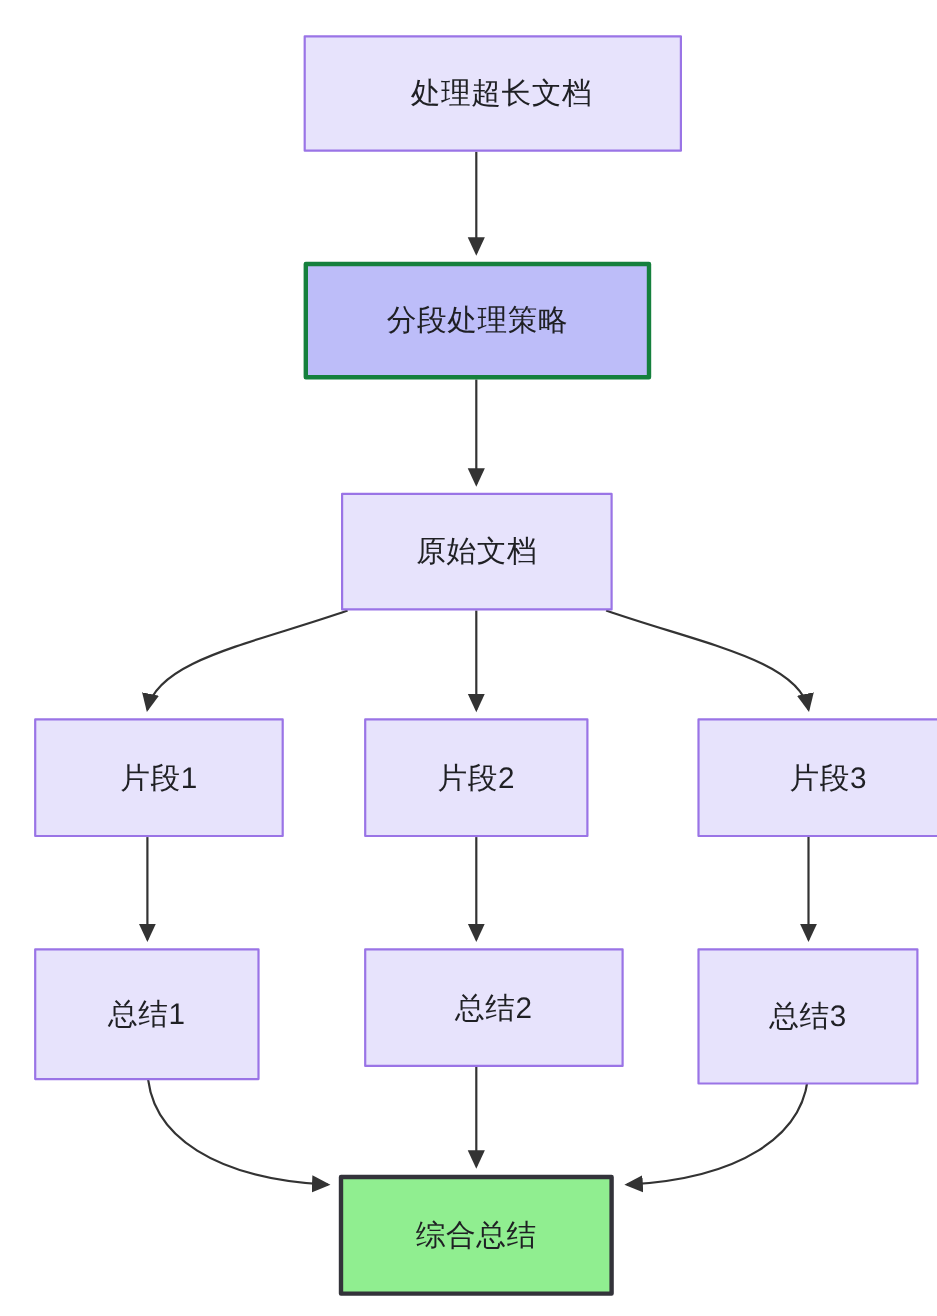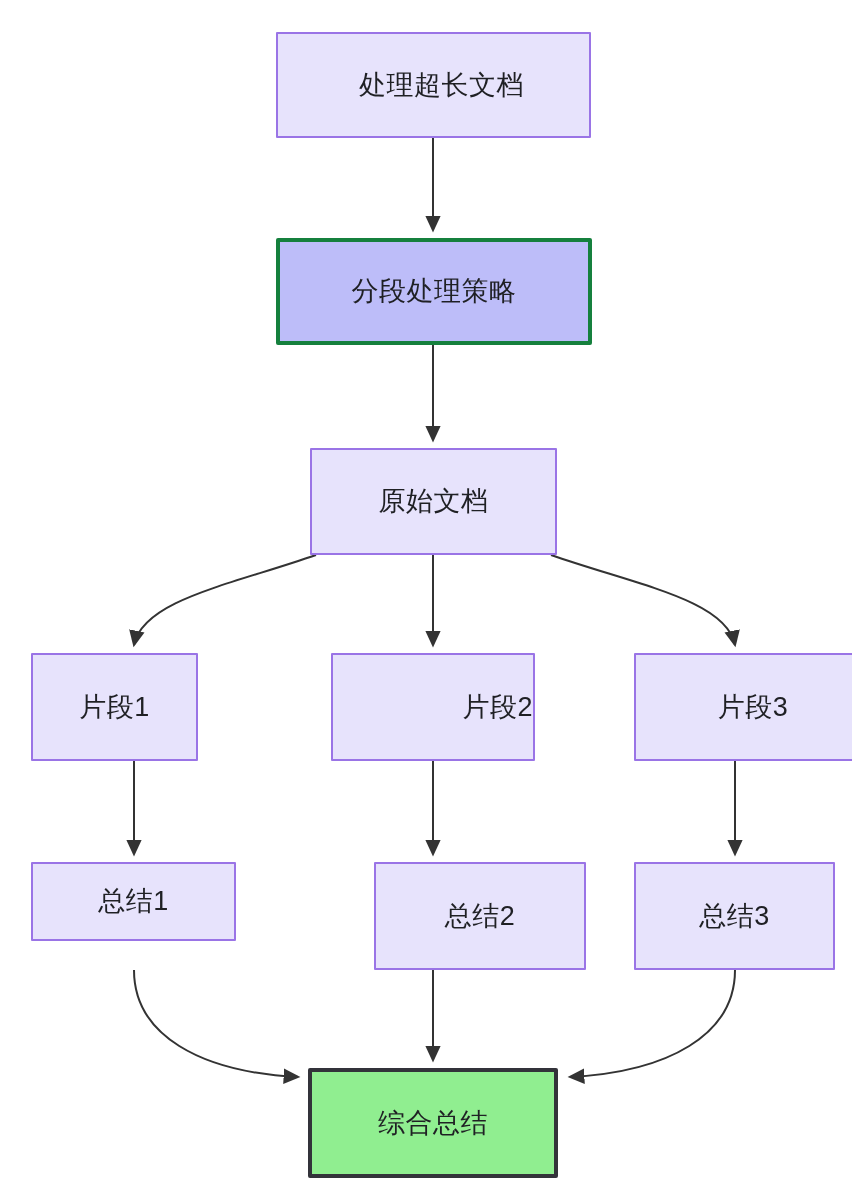--- a/index.html
+++ b/index.html
@@ -87,53 +87,53 @@
 
     <path d="M 735 761 L 735 854" fill="none" stroke="#333333" stroke-width="2" marker-end="url(#arrowhead)"></path>
 
     <path d="M 134 970 C 134 1035, 200 1072, 298 1077" fill="none" stroke="#333333" stroke-width="2" marker-end="url(#arrowhead)"></path>
 
     <path d="M 433 970 L 433 1060" fill="none" stroke="#333333" stroke-width="2" marker-end="url(#arrowhead)"></path>
 
     <path d="M 735 970 C 735 1035, 668 1072, 570 1077" fill="none" stroke="#333333" stroke-width="2" marker-end="url(#arrowhead)"></path>
   </svg>
 
-  <div class="node normal" style="left:276px; top:32px; width:315px; height:106px;padding-left:16px;">
+  <div class="node normal" style="left:276px; top:32px; width:344px; height:106px;padding-left:16px;">
     <span class="node-label">处理超长文档</span>
   </div>
 
   <div class="node highlight" style="left:276px; top:238px; width:316px; height:107px;">
     <span class="node-label">分段处理策略</span>
   </div>
 
   <div class="node normal" style="left:310px; top:448px; width:247px; height:107px;">
     <span class="node-label">原始文档</span>
   </div>
 
-  <div class="node normal" style="left:31px; top:653px; width:167px; height:108px;">
+  <div class="node normal" style="left:31px; top:653px; width:227px; height:108px;">
     <span class="node-label">片段1</span>
   </div>
 
-  <div class="node normal" style="left:331px; top:653px; width:204px; height:108px;justify-content:flex-end;">
+  <div class="node normal" style="left:331px; top:653px; width:204px; height:108px;">
     <span class="node-label">片段2</span>
   </div>
 
   <div class="node normal" style="left:634px; top:653px; width:238px; height:108px;">
     <span class="node-label">片段3</span>
   </div>
 
-  <div class="node normal" style="left:31px; top:862px; width:205px; height:79px;">
+  <div class="node normal" style="left:31px; top:862px; width:205px; height:120px;">
     <span class="node-label">总结1</span>
   </div>
 
-  <div class="node normal" style="left:331px; top:862px; width:212px; height:108px;margin-left:43px;">
+  <div class="node normal" style="left:331px; top:862px; width:236px; height:108px;">
     <span class="node-label">总结2</span>
   </div>
 
-  <div class="node normal" style="left:634px; top:862px; width:201px; height:108px;">
+  <div class="node normal" style="left:634px; top:862px; width:201px; height:124px;">
     <span class="node-label">总结3</span>
   </div>
 
   <div class="node terminal" style="left:308px; top:1068px; width:250px; height:110px;align-items:center;">
     <span class="node-label">综合总结</span>
   </div>
 
 </div>
 
 </body></html>

